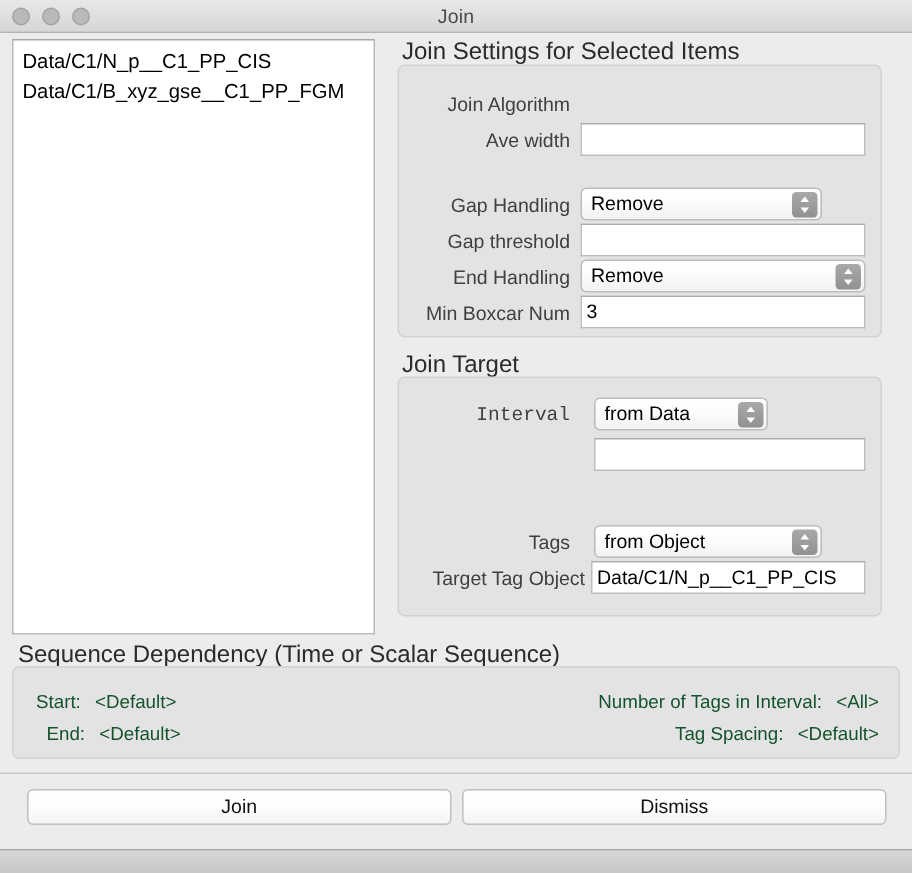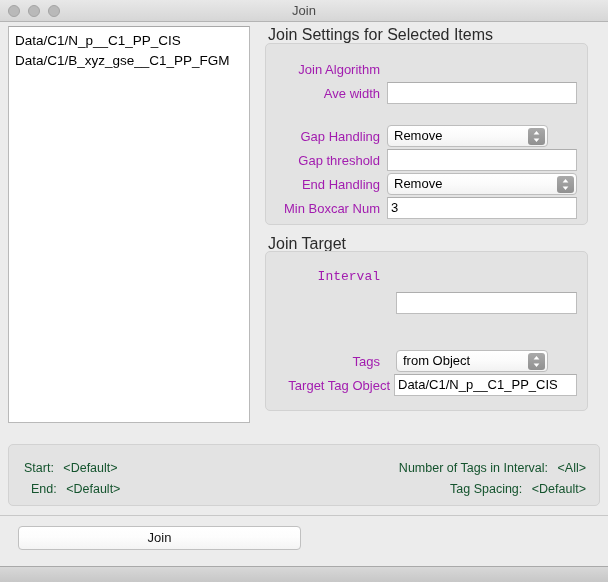--- a/index.html
+++ b/index.html
@@ -88,21 +88,21 @@
     background: #e3e3e3;
     border: 1px solid #d2d2d2;
     border-radius: 5px;
     box-sizing: border-box;
   }
 
   
   .field-label {
     position: absolute;
     font-size: 13px;
-    color: #a21caf;
+    color: #404040;
     text-align: right;
     white-space: nowrap;
   }
 
   .textfield {
     position: absolute;
     background: #ffffff;
     border: 1px solid #bdbdbd;
     border-top-color: #aeaeae;
     box-sizing: border-box;
@@ -235,37 +235,47 @@
   </div>
 
   <div class="field-label" style="left:247px; top:201px; width:133px;">Min Boxcar Num</div>
   <div class="textfield" style="left:387px; top:197px; width:190px;">3</div>
 
   <div class="group-caption" style="left:268px; top:235px;">Join Target</div>
 
   <div class="groupbox" style="left:265px; top:251px; width:323px; height:160px;"></div>
 
   <div class="field-label" style="left:247px; top:269px; width:133px;font-family:Liberation Mono, monospace;">Interval</div>
+  <div class="popup" style="left:396px; top:265px; width:116px;">
+    <span>from Data</span>
+    <span class="stepper">
+      <svg width="9" height="13" viewBox="0 0 9 13">
+        <path d="M4.5 1 L7.4 4.6 L1.6 4.6 Z" fill="#ffffff"></path>
+        <path d="M4.5 12 L7.4 8.4 L1.6 8.4 Z" fill="#ffffff"></path>
+      </svg>
+    </span>
+  </div>
 
   <div class="textfield" style="left:396px; top:292px; width:181px;"></div>
 
   <div class="field-label" style="left:247px; top:354px; width:133px;">Tags</div>
   <div class="popup" style="left:396px; top:350px; width:152px;">
     <span>from Object</span>
     <span class="stepper">
       <svg width="9" height="13" viewBox="0 0 9 13">
         <path d="M4.5 1 L7.4 4.6 L1.6 4.6 Z" fill="#ffffff"></path>
         <path d="M4.5 12 L7.4 8.4 L1.6 8.4 Z" fill="#ffffff"></path>
       </svg>
     </span>
   </div>
 
   <div class="field-label" style="left:247px; top:378px; width:143px;">Target Tag Object</div>
   <div class="textfield" style="left:394px; top:374px; width:183px;">Data/C1/N_p__C1_PP_CIS</div>
 
+  <div class="group-caption" style="left:12px; top:428px;">Sequence Dependency (Time or Scalar Sequence)</div>
 
   <div class="groupbox" style="left:8px; top:444px; width:592px; height:62px;"></div>
 
   <div class="seq-row" style="left:24px; top:461px;">
     <span class="seq-key">Start:</span>
     <span class="seq-val" style="margin-left:6px;">&lt;Default&gt;</span>
   </div>
   <div class="seq-row" style="left:31px; top:482px;">
     <span class="seq-key">End:</span>
     <span class="seq-val" style="margin-left:6px;">&lt;Default&gt;</span>
@@ -275,16 +285,17 @@
     <span class="seq-val" style="margin-left:6px;">&lt;All&gt;</span>
   </div>
   <div class="seq-row" style="right:22px; top:482px; text-align:right;">
     <span class="seq-key">Tag Spacing:</span>
     <span class="seq-val" style="margin-left:6px;">&lt;Default&gt;</span>
   </div>
 
   <div class="divider" style="top:515px;"></div>
 
   <div class="pushbutton" style="left:18px; top:526px; width:283px;">Join</div>
+  <div class="pushbutton" style="left:308px; top:526px; width:283px;">Dismiss</div>
 
   <div class="footer"></div>
 
 </div>
 
 </body></html>

